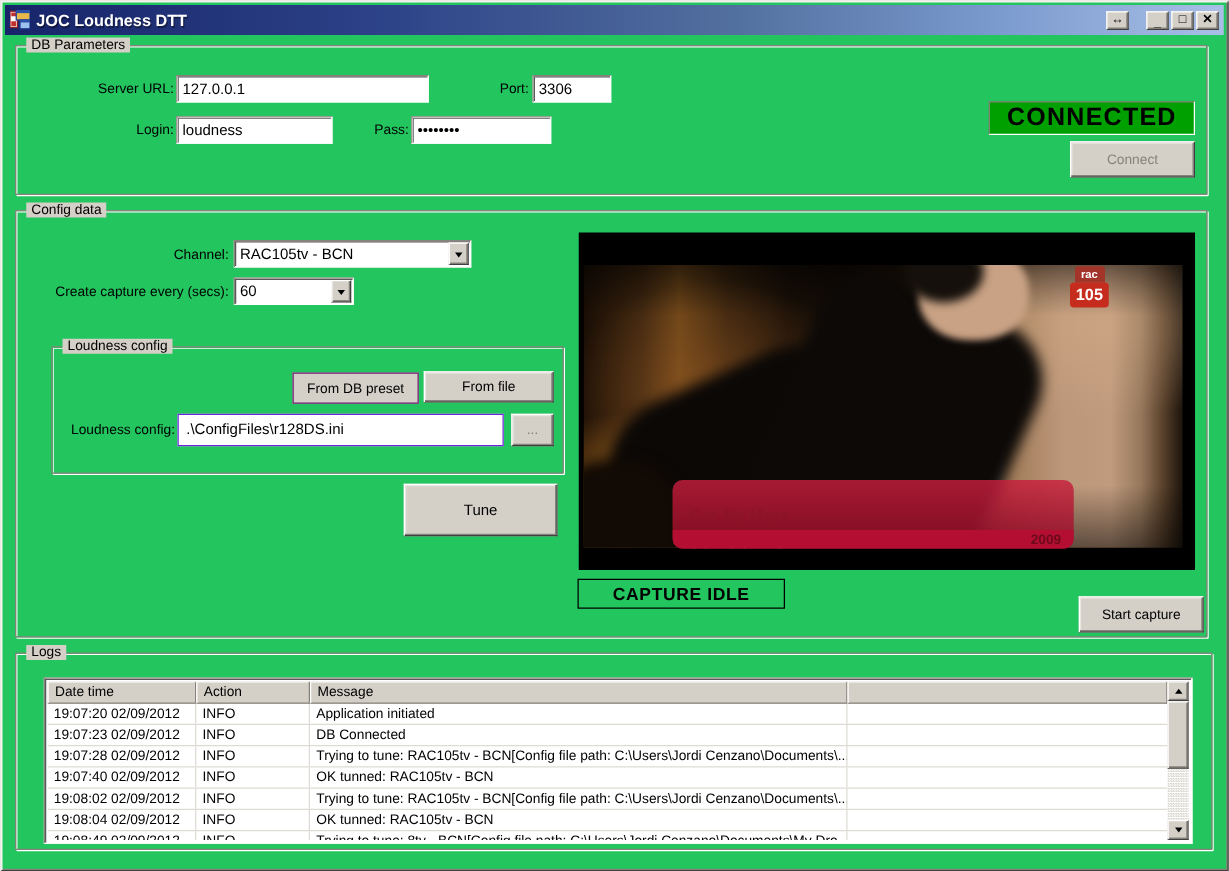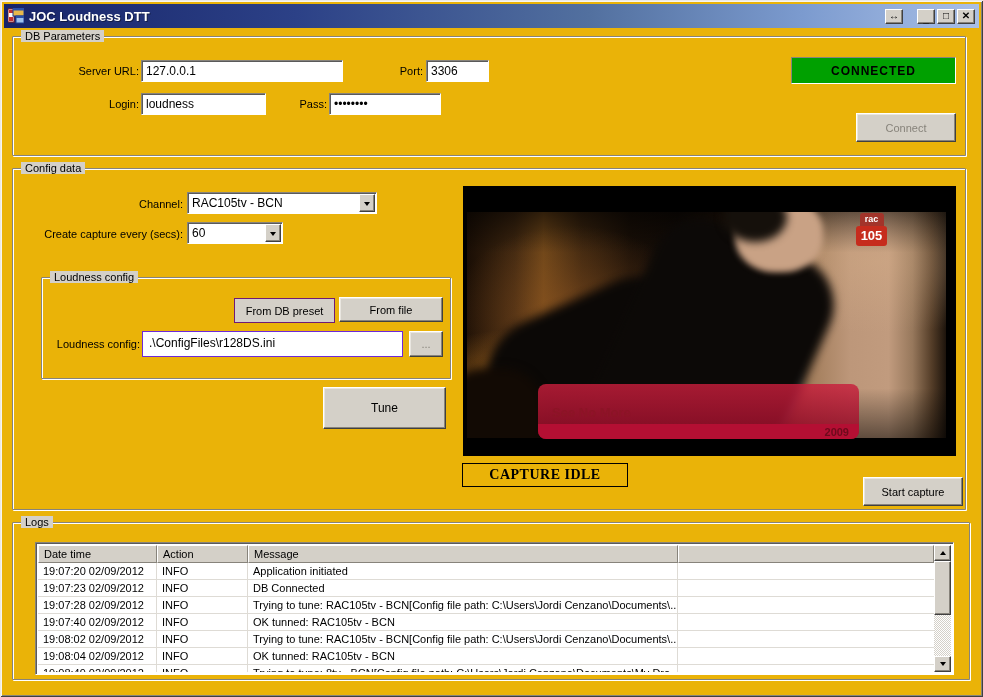--- a/index.html
+++ b/index.html
@@ -1,18 +1,18 @@
 <!DOCTYPE html>
 <html><head>
 <meta charset="utf-8">
 <style>
   html,body{margin:0;padding:0;background:#ffffff;}
   *{box-sizing:border-box;}
   .window{
-    position:relative;width:983px;height:697px;background:#eab308;
+    position:relative;width:983px;height:697px;background:#22c55e;
     font-family:"Liberation Sans",sans-serif;font-size:11px;color:#000;
     box-shadow:inset 1px 1px 0 #eceae5,inset -1px -1px 0 #404040,
                inset 2px 2px 0 #f7f5f0,inset -2px -2px 0 #87837b;
     overflow:hidden;
   }
   
   .titlebar{
     position:absolute;left:4px;top:4px;width:975px;height:24px;
     background:linear-gradient(90deg,#172469 0%,#2c4187 30%,#52709f 60%,#7c9bcf 82%,#a9bfe6 100%);
     display:flex;align-items:center;padding:0 4px;
@@ -54,25 +54,25 @@
   .combo-btn{
     position:absolute;right:1px;top:1px;bottom:1px;width:16px;background:#d4d0c8;
     border:1px solid;border-color:#ffffff #404040 #404040 #ffffff;
     box-shadow:inset -1px -1px 0 #87837b;display:flex;align-items:center;justify-content:center;cursor:pointer;
   }
   .tri-d{width:0;height:0;border:3px solid transparent;border-top:4px solid #000;margin-top:4px;}
   .tri-u{width:0;height:0;border:3px solid transparent;border-bottom:4px solid #000;margin-bottom:4px;}
   .status-box{
     position:absolute;border:1px solid;border-color:#87837b #ffffff #ffffff #87837b;
     display:flex;align-items:center;justify-content:center;
-    font-size:12px;font-weight:bold;letter-spacing:1px;color:#000;
+    font-size:20px;font-weight:bold;letter-spacing:1px;color:#000;margin-top:24px;
   }
   .idle-box{
     position:absolute;border:1px solid #000;display:flex;align-items:center;justify-content:center;
-    font-size:14px;font-weight:bold;letter-spacing:.5px;font-family:Liberation Serif, serif;
+    font-size:14px;font-weight:bold;letter-spacing:.5px;
   }
   
   .video{position:absolute;background:#000;overflow:hidden;}
   .v-content{
     position:absolute;left:4px;right:10px;top:26px;height:226px;overflow:hidden;
     background:
       radial-gradient(ellipse 45% 55% at 10% 85%,rgba(235,150,45,.75),transparent 60%),
       radial-gradient(ellipse 40% 60% at 22% 45%,rgba(170,100,40,.45),transparent 65%),
       radial-gradient(ellipse 55% 45% at 86% 22%,rgba(220,180,140,.35),transparent 70%),
       linear-gradient(to bottom,rgba(0,0,0,.55),transparent 18%,transparent 78%,rgba(0,0,0,.5)),

